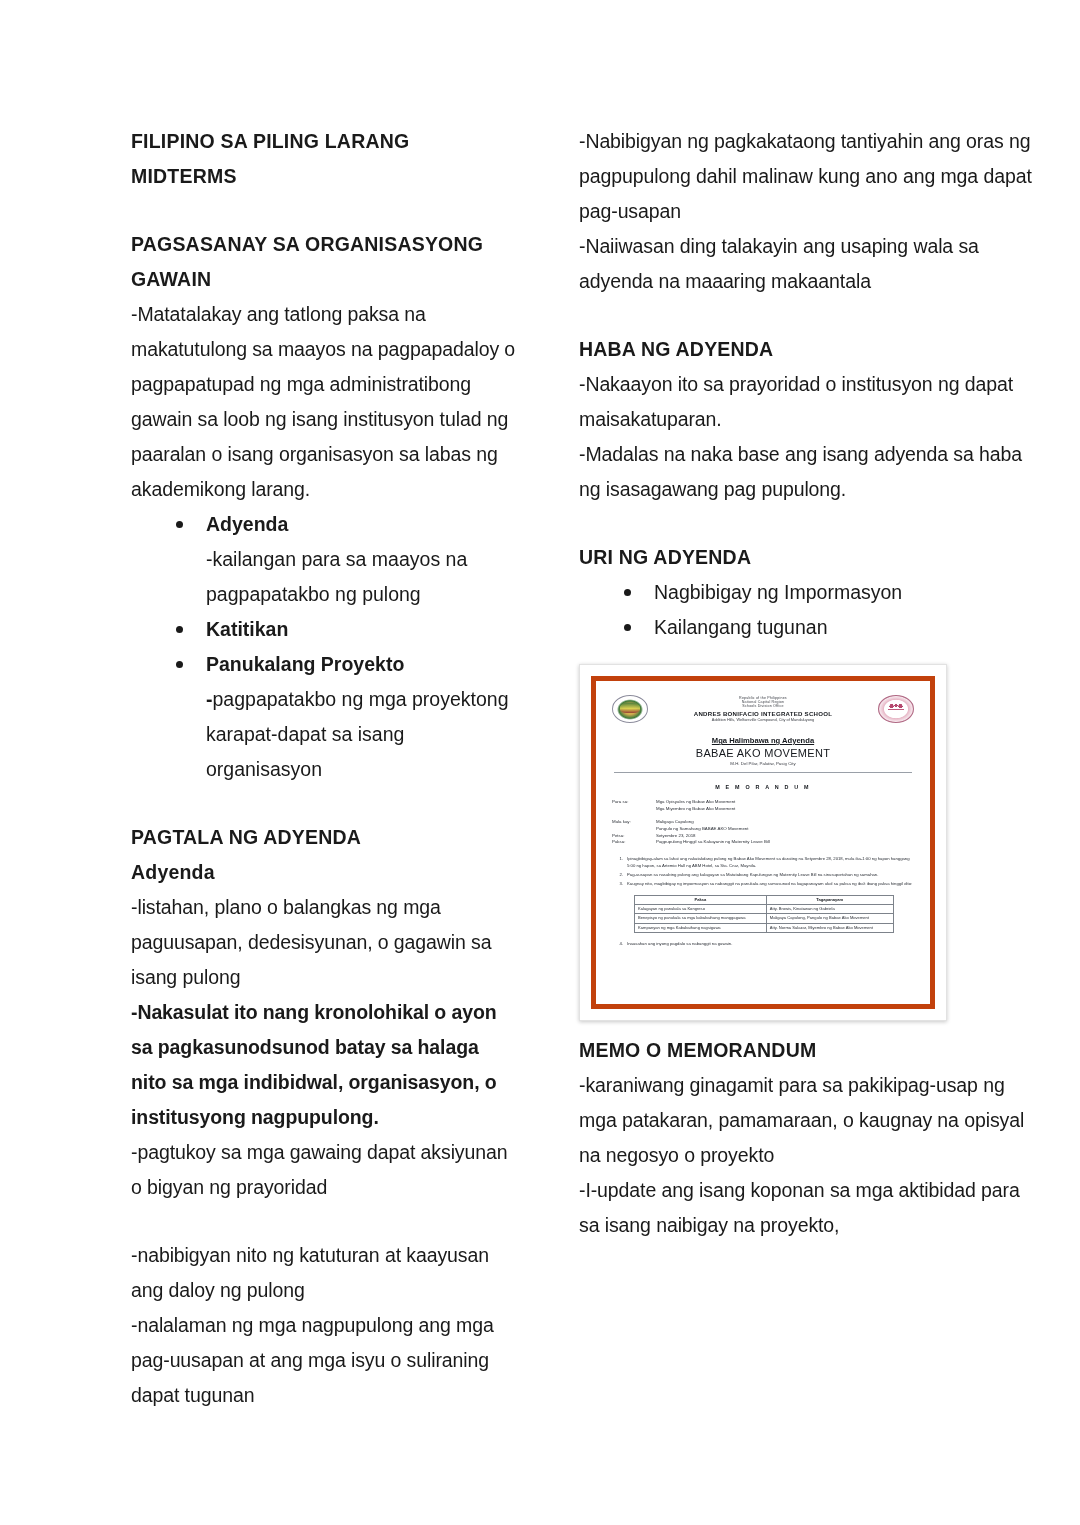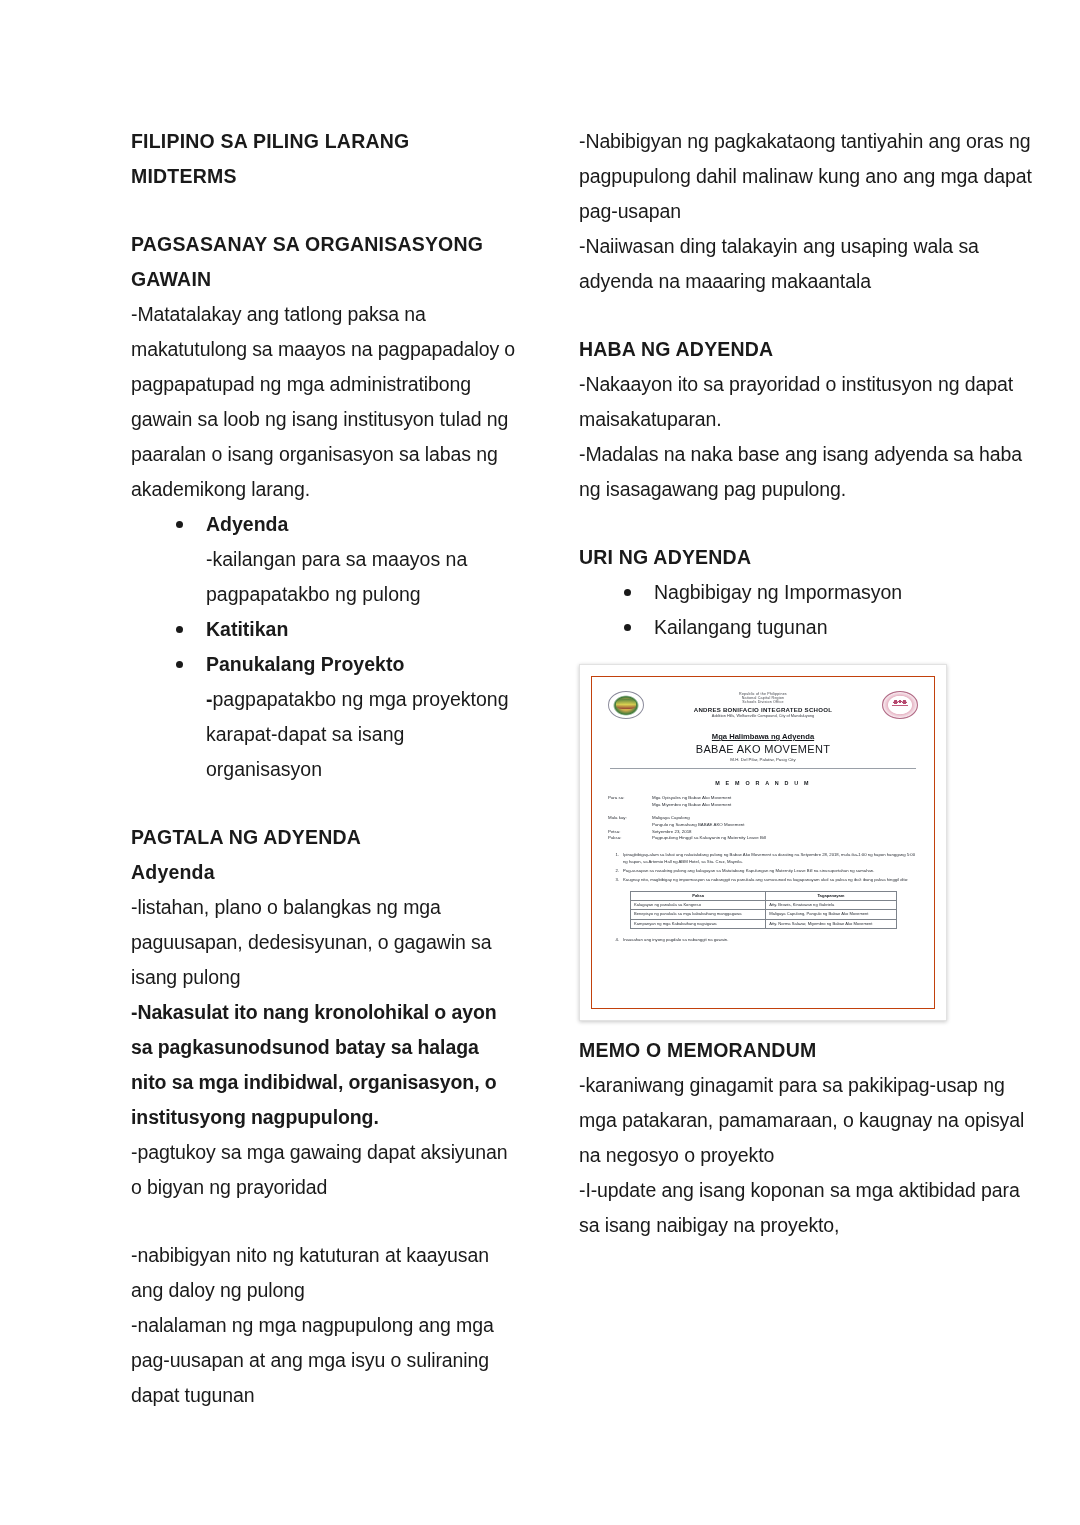--- a/index.html
+++ b/index.html
@@ -106,21 +106,21 @@
     background: #ffffff;
     border: 1px solid #e2e2e2;
     box-shadow: 0 1px 4px rgba(0,0,0,0.22);
     box-sizing: border-box;
     padding: 11px;
     position: relative;
   }
   .memo-sheet {
     width: 100%;
     height: 100%;
-    border: 1px solid #c2410c;
+    border: 5px solid #c2410c;
     box-sizing: border-box;
     background: #fff;
     position: relative;
     overflow: hidden;
     filter: blur(0.42px);
     -webkit-font-smoothing: none;
   }
   .memo-inner {
     position: absolute;
     left: 0; top: 0;

